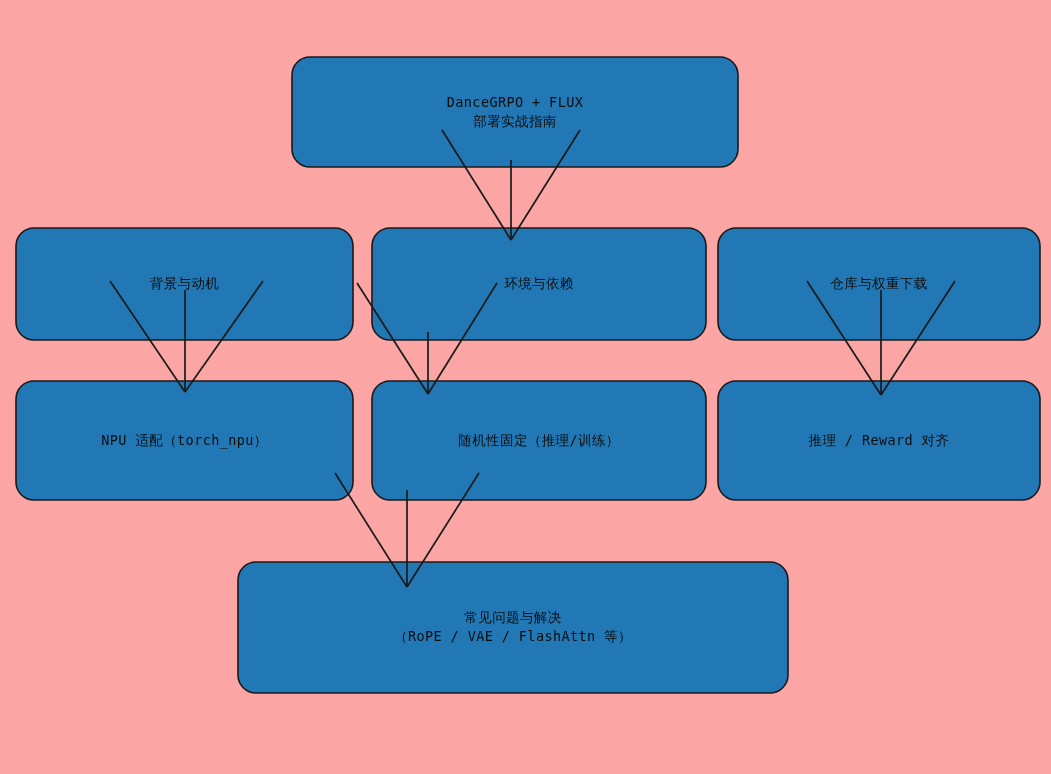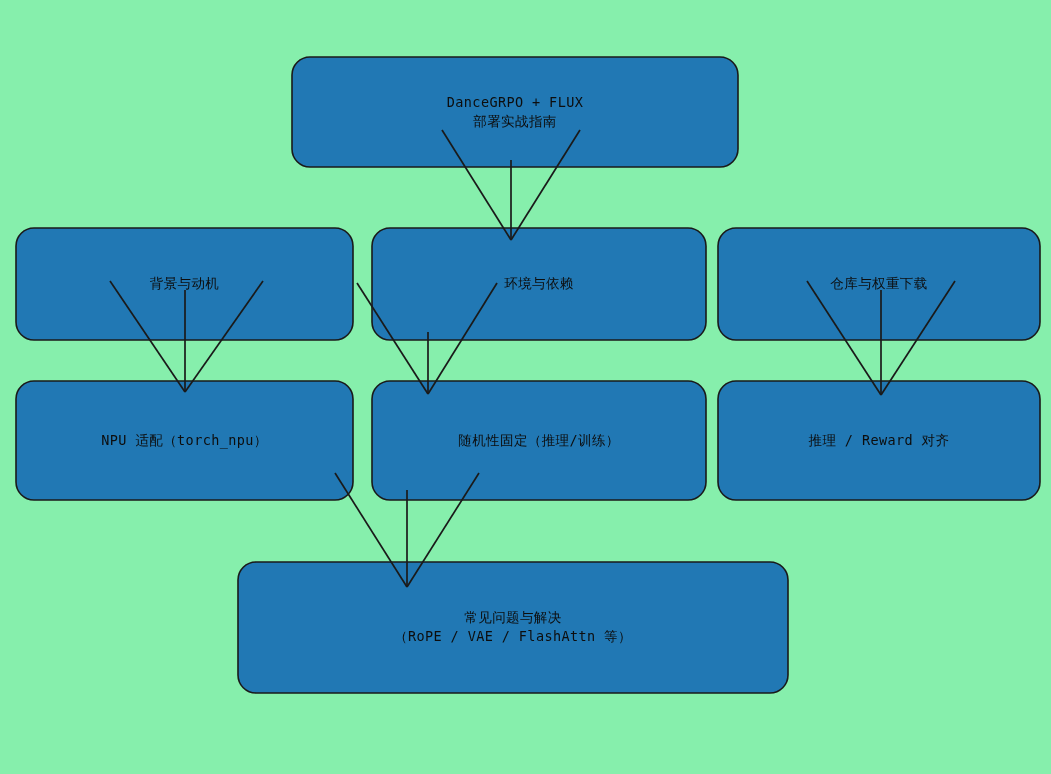--- a/index.html
+++ b/index.html
@@ -10,21 +10,21 @@
   body {
     width: 1051px;
     height: 774px;
     overflow: hidden;
     font-family: "DejaVu Sans Mono", "Liberation Mono", monospace;
   }
   #diagram-root {
     position: relative;
     width: 1051px;
     height: 774px;
-    background: #86efac;
+    background: #fca5a5;
   }
   svg#diagram-canvas {
     position: absolute;
     top: 0;
     left: 0;
     width: 1051px;
     height: 774px;
     display: block;
   }
   .node-box {

